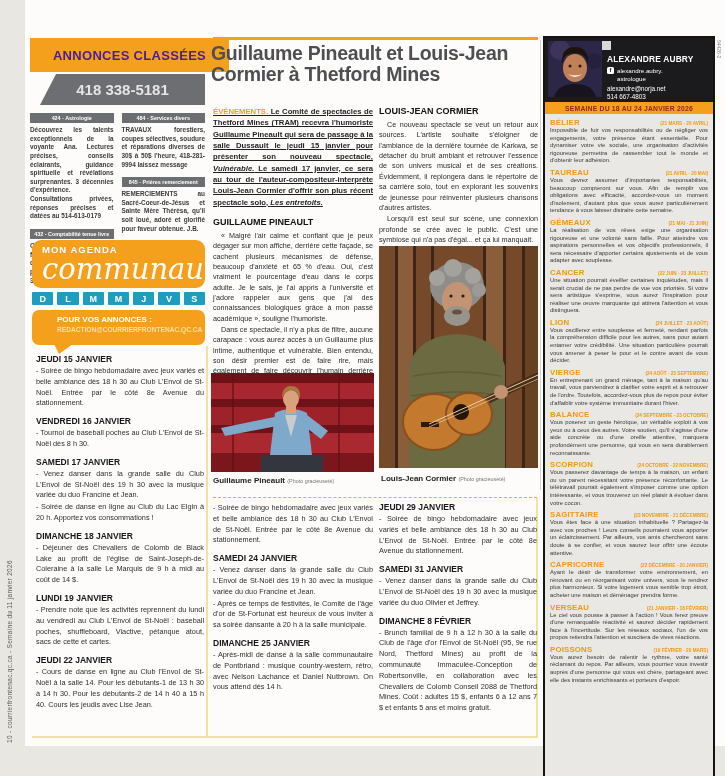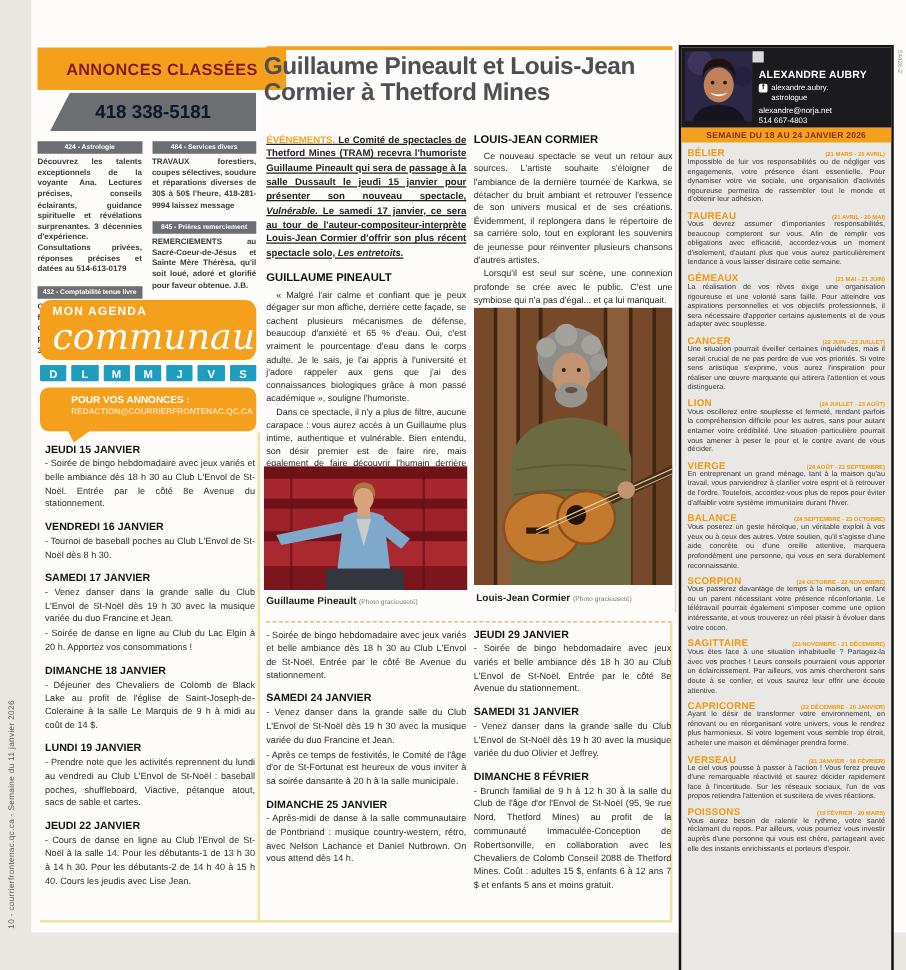--- a/index.html
+++ b/index.html
@@ -4,22 +4,22 @@
 <style>
   * { margin:0; padding:0; box-sizing:border-box; }
   body { font-family:"Liberation Sans", sans-serif; background:#E9E7E2; width:725px; height:776px; overflow:hidden; }
   .page { position:relative; width:725px; height:776px; }
   .paper { position:absolute; left:25px; top:0; width:700px; height:746px; background:#FDFCFA; }
 
   
   .folio-vertical { position:absolute; left:6px; top:528px; height:215px; writing-mode:vertical-rl; transform:rotate(180deg); font-size:6.5px; color:#5A5A5C; letter-spacing:.3px; }
 
   
-  .cl-header { position:absolute; left:30px; top:38px; width:199px; height:34px; background:#F5A01C; color:#7f1d1d; font-weight:bold; font-size:13px; letter-spacing:.3px; display:flex; align-items:center; justify-content:center; }
-  .cl-phone { position:absolute; left:40px; top:74px; width:165px; height:31px; background:#6D6E71; clip-path:polygon(16px 0,100% 0,100% 100%,0 100%); color:#0f172a; font-weight:bold; font-size:15px; display:flex; align-items:center; justify-content:center; }
+  .cl-header { position:absolute; left:30px; top:38px; width:199px; height:34px; background:#F5A01C; color:#4c1d95; font-weight:bold; font-size:13px; letter-spacing:.3px; display:flex; align-items:center; justify-content:center; }
+  .cl-phone { position:absolute; left:40px; top:74px; width:165px; height:31px; background:#6D6E71; clip-path:polygon(16px 0,100% 0,100% 100%,0 100%); color:#e5e5e5; font-weight:bold; font-size:15px; display:flex; align-items:center; justify-content:center; }
   .cl-cols { position:absolute; left:30px; top:113px; width:175px; display:flex; gap:8px; }
   .ad-col { width:84px; }
   .ad { margin-bottom:8px; }
   .ad-cat { background:#6D6E71; color:#fff; font-size:5.4px; font-weight:bold; text-align:center; padding:2px 1px; margin-bottom:3px; }
   .ad-text { font-size:6.4px; font-weight:bold; color:#3A3A3C; text-align:justify; line-height:1.35; }
 
   
   .ag-head { position:absolute; left:32px; top:240px; width:173px; height:48px; background:#F5A01C; border-radius:9px; padding:4px 10px 0; }
   .ag-head-l1 { color:#fff; font-weight:bold; font-size:9.5px; letter-spacing:1px; }
   .ag-head-l2 { color:#fff; font-family:"DejaVu Serif", serif; font-style:italic; font-size:29px; text-align:center; margin-top:-3px; }
@@ -183,21 +183,21 @@
         <div>
 
         <p class="ev-item">- Déjeuner des Chevaliers de Colomb de Black Lake au profit de l'église de Saint-Joseph-de-Coleraine à la salle Le Marquis de 9 h à midi au coût de 14 $.</p>
         </div>
       </section>
 
       <section class="ev-group">
         <h3 class="ev-head">LUNDI 19 JANVIER</h3>
         <div>
 
-        <p class="ev-item">- Prendre note que les activités reprennent du lundi au vendredi au Club L'Envol de St-Noël : baseball poches, shuffleboard, Viactive, pétanque atout, sacs de sable et cartes.</p>
+        <p class="ev-item">- Prendre note que les activités reprennent du lundi au vendredi au Club L'Envol de St-Noël : baseball poches, shuffleboard, Viactive, pétanque atout, sacs de cette et cartes.</p>
         </div>
       </section>
 
       <section class="ev-group">
         <h3 class="ev-head">JEUDI 22 JANVIER</h3>
         <div>
 
         <p class="ev-item">- Cours de danse en ligne au Club l'Envol de St-Noël à la salle 14. Pour les débutants-1 de 13 h 30 à 14 h 30. Pour les débutants-2 de 14 h 40 à 15 h 40. Cours les jeudis avec Lise Jean.</p>
         </div>
       </section>

